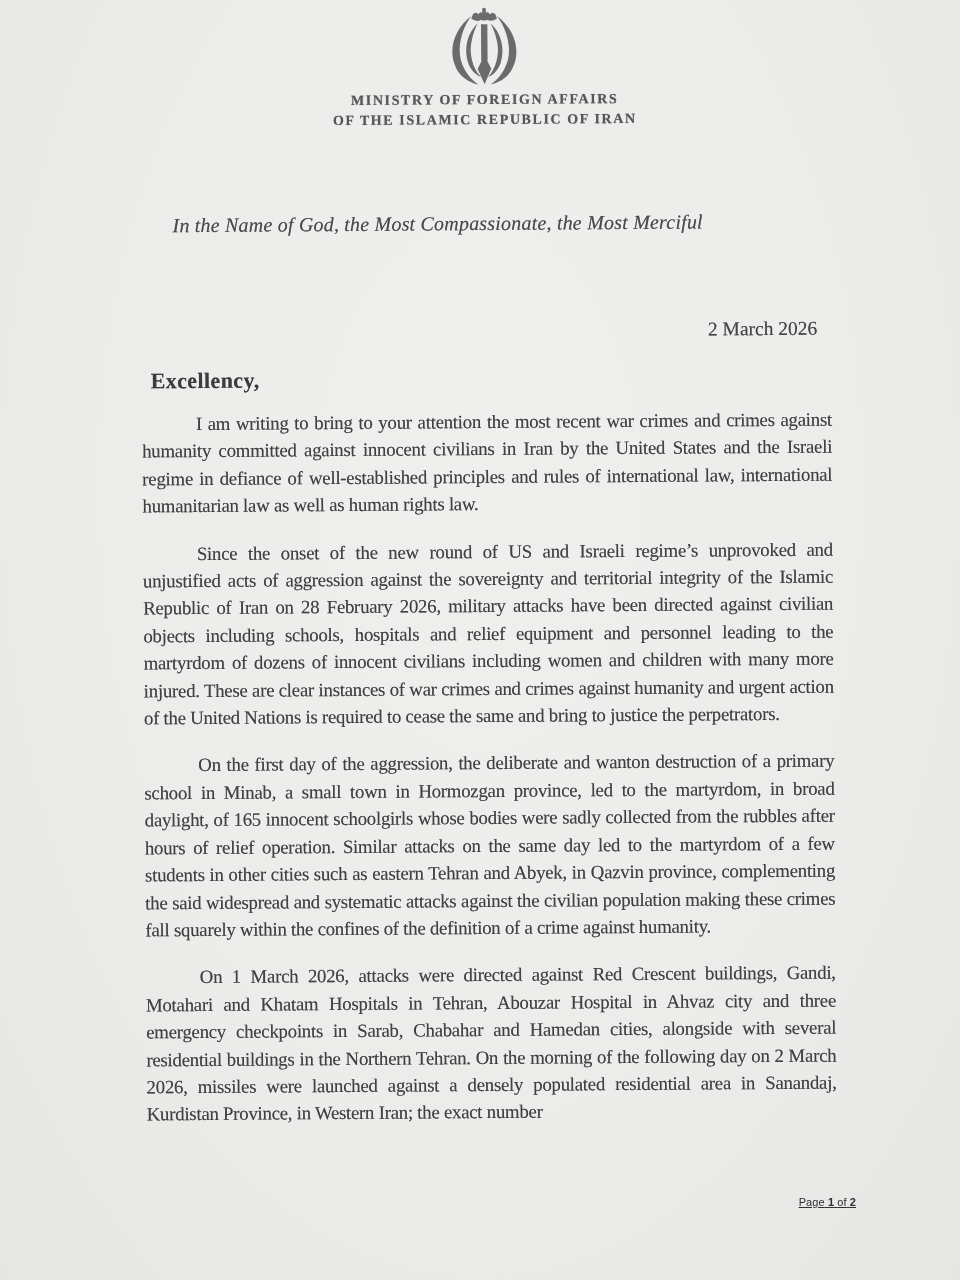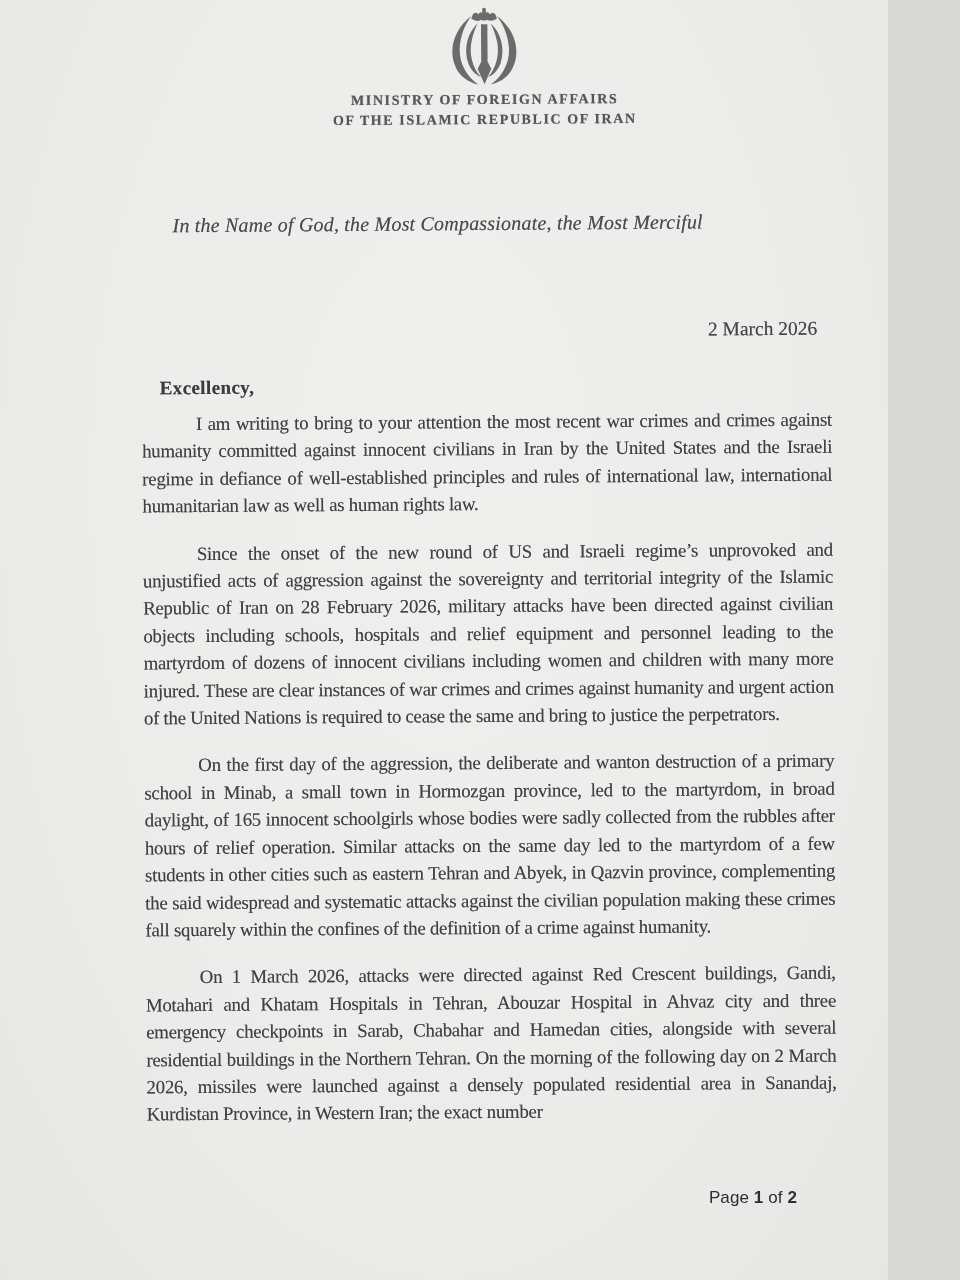--- a/index.html
+++ b/index.html
@@ -7,21 +7,21 @@
     --ink:#414141;
     --footer-ink:#2e2e2e;
   }
   html,body{margin:0;padding:0;}
   body{
     width:960px;height:1280px;overflow:hidden;
     background:#d8d8d6;
     font-family:"Liberation Serif", serif;
   }
   .sheet{
-    position:relative;width:888px;height:1280px;
+    position:relative;width:960px;height:1280px;
     background:radial-gradient(ellipse at 50% 38%, #efefed 0%, var(--paper) 55%, #e6e6e4 100%);
     color:var(--ink);
   }
   .content{
     position:absolute;left:143px;top:0;width:690px;height:1280px;
     transform:rotate(-0.4deg);
     transform-origin:50% 45%;
     text-shadow:0 0 0.6px rgba(65,65,65,0.55);
   }
   .letterhead{
@@ -36,35 +36,35 @@
   }
   .invocation{
     position:absolute;top:212px;left:32px;margin:0;
     font-style:italic;font-size:20px;color:#4a4a4a;letter-spacing:0.2px;
   }
   .date-line{
     position:absolute;top:308px;right:2px;margin:12px;
     font-size:19.5px;color:#454545;
   }
   .salutation{
-    position:absolute;top:358px;left:1px;margin:17px;
-    font-weight:700;font-size:19px;letter-spacing:0.4px;color:#3c3c3c;
+    position:absolute;top:358px;left:1px;margin:8px;
+    font-weight:700;font-size:22px;letter-spacing:0.4px;color:#3c3c3c;
   }
   .letter-body{
     position:absolute;top:408px;left:0;width:690px;
   }
   .para{
     margin:0 0 20px 0;
     font-size:18.8px;line-height:27.4px;letter-spacing:-0.25px;
     text-align:justify;text-indent:54px;color:var(--ink);
   }
   .page-footer{
-    position:absolute;right:91px;bottom:72px;
+    position:absolute;right:104px;bottom:72px;
     font-family:"Liberation Sans", sans-serif;
-    font-size:17px;color:var(--footer-ink);letter-spacing:0.1px;
+    font-size:11px;color:var(--footer-ink);letter-spacing:0.1px;text-decoration:underline;
   }
   .page-footer b{font-weight:700;}
 </style>
 </head>
 <body>
 
 <div class="sheet">
   <div class="content">
 
     <div class="letterhead">

